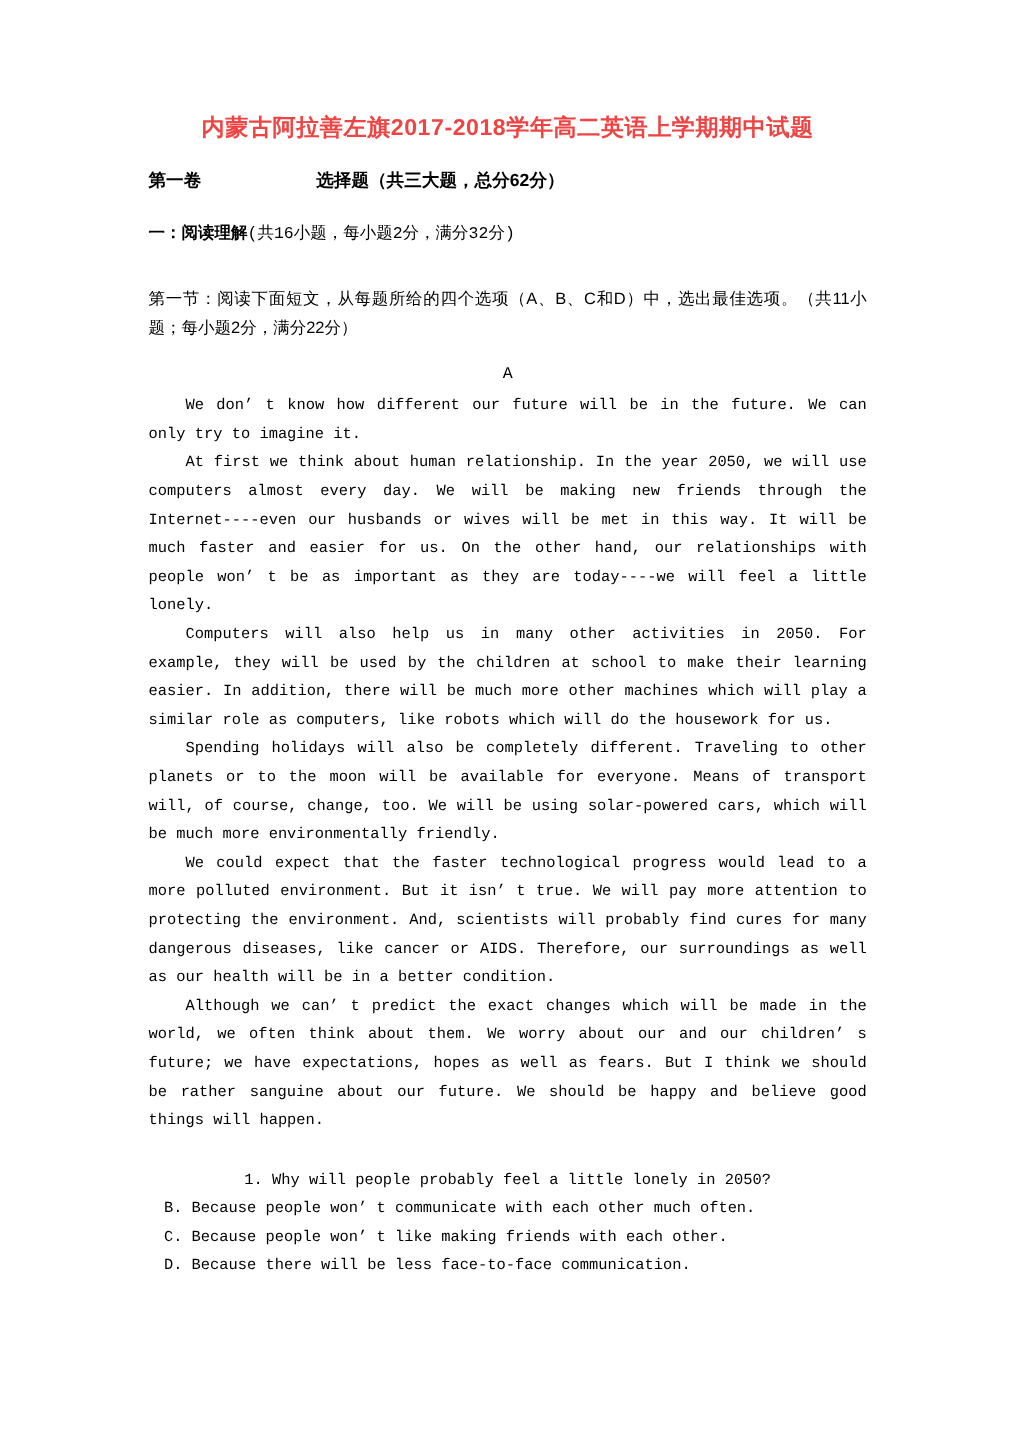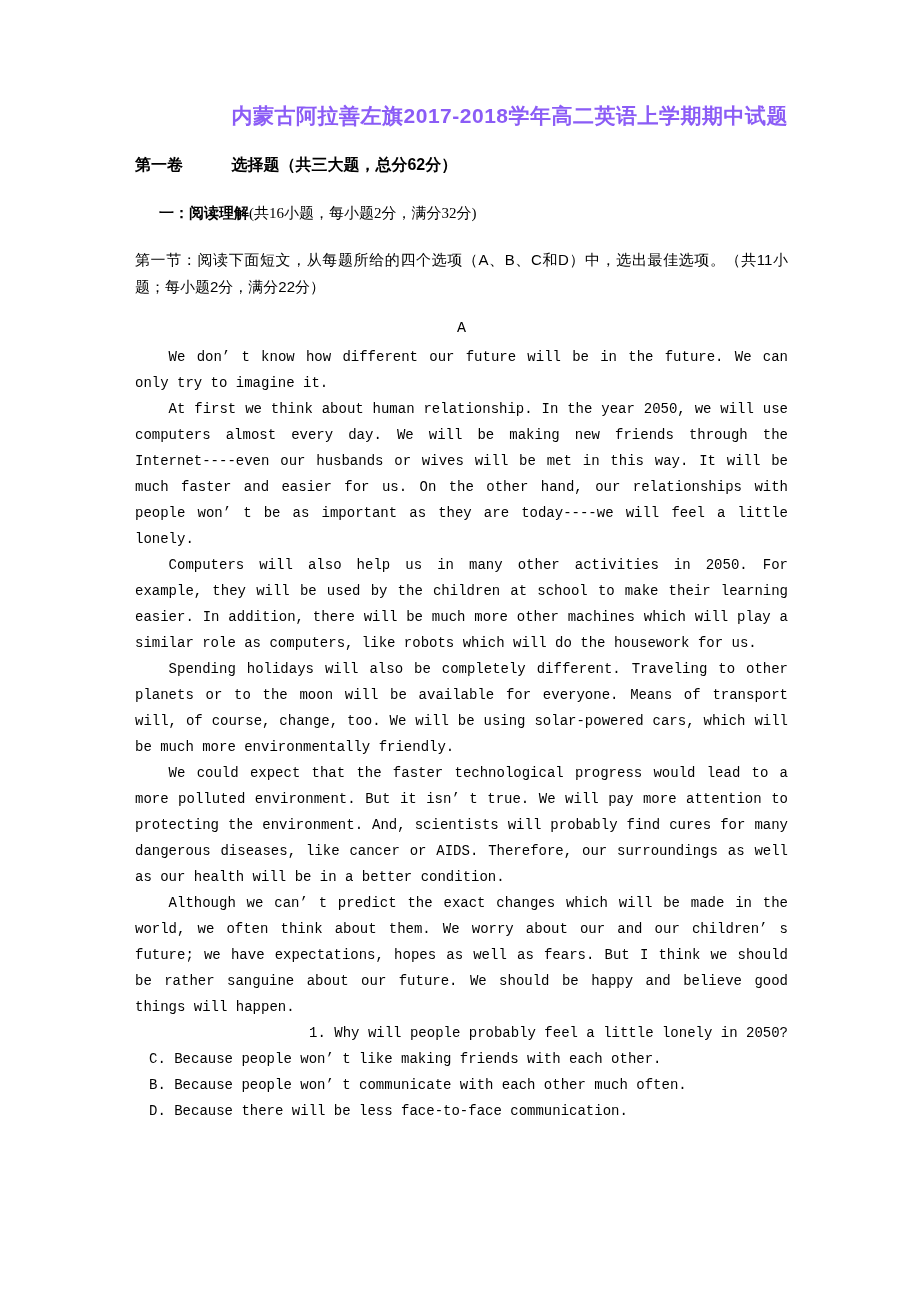--- a/index.html
+++ b/index.html
@@ -11,45 +11,44 @@
     color: #000000;
   }
   .page {
     width: 920px;
     padding: 102px 132px 60px 135px;
   }
   .title {
     font-family: "Liberation Sans", sans-serif;
     font-weight: bold;
     font-size: 21px;
-    color: #8b5cf6;
-    text-align: right;
+    color: #ef4444;
+    text-align: center;
     letter-spacing: 0.5px;
   }
   .volume-row {
     margin-top: 24px;
     font-family: "Liberation Sans", sans-serif;
     font-weight: bold;
     font-size: 16px;
     line-height: 22px;
   }
   .volume-note {
     display: inline-block;
-    margin-left: 44px;
+    margin-left: 100px;
   }
   .section-row {
     margin-top: 26px;
-    font-family: Liberation Serif, serif;
+    font-family: Liberation Mono, monospace;
     font-size: 15px;
     line-height: 22px;
-    margin-left: 24px;
   }
   .section-bold { font-weight: bold; }
   .instruction {
-    margin-top: 22px;
+    margin-top: 34px;
     font-family: "Liberation Sans", sans-serif;
     font-size: 15px;
     line-height: 27px;
     text-align: justify;
   }
   .passage-label {
     margin-top: 16px;
     text-align: center;
     font-size: 15px;
     line-height: 26px;
@@ -63,21 +62,21 @@
     text-indent: 4ch;
     text-align: justify;
   }
   .underlined {
     text-underline-offset: 3px;
   }
   .questions {
     font-size: 14px;
     line-height: 26px;
   }
-  .q-stem { text-align: right; }
+  .q-stem { text-align: center; margin-top: 28px; }
   .q-option { padding-left: 14px; }
 </style>
 </head>
 <body>
 
 <div class="page">
 
   <h1 class="title">内蒙古阿拉善左旗2017-2018学年高二英语上学期期中试题</h1>
 
   <div class="volume-row">
@@ -99,21 +98,21 @@
     <p class="para">Computers will also help us in many other activities in 2050. For example, they will be used by the children at school to make their learning easier. In addition, there will be much more other machines which will play a similar role as computers, like robots which will do the housework for us.</p>
     <p class="para">Spending holidays will also be completely different. Traveling to other planets or to the moon will be available for everyone. Means of transport will, of course, change, too. We will be using solar-powered cars, which will be much more environmentally friendly.</p>
     <p class="para">We could expect that the faster technological progress would lead to a more polluted environment. But it isn’ t true. We will pay more attention to protecting the environment. And, scientists will probably find cures for many dangerous diseases, like cancer or AIDS. Therefore, our surroundings as well as our health will be in a better condition.</p>
     <p class="para"><span>Although we can’ t predict the exact changes which will be made in the world, we often think about them. We worry about our and our children’ s future; we have expectations, hopes as well as fears. But I think we should be rather </span><span class="underlined">sanguine</span><span> about our future. We should be happy and believe good things will happen.</span></p>
   </div>
 
   <div class="questions">
 
     <div>
       <p class="q-stem">1. Why will people probably feel a little lonely in 2050?</p>
+      <p class="q-option">B. Because people won’ t communicate with each other much often.</p>
       <p class="q-option">C. Because people won’ t like making friends with each other.</p>
-      <p class="q-option">B. Because people won’ t communicate with each other much often.</p>
       <p class="q-option">D. Because there will be less face-to-face communication.</p>
     </div>
 
 
   </div>
 
 </div>
 
 </body></html>

